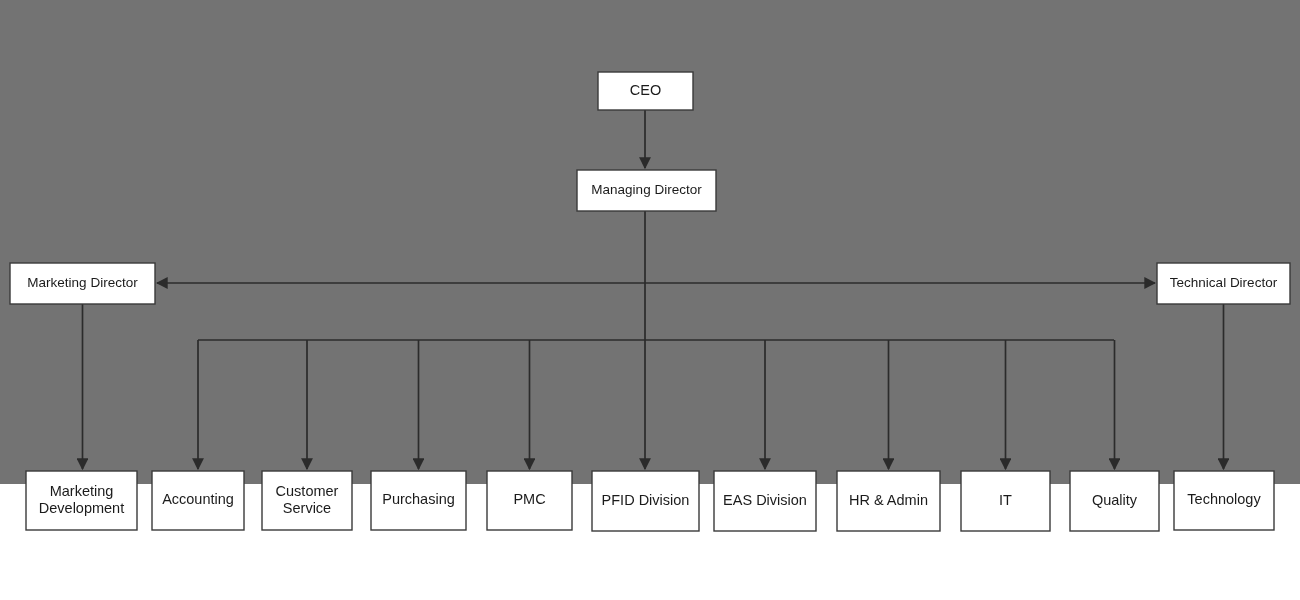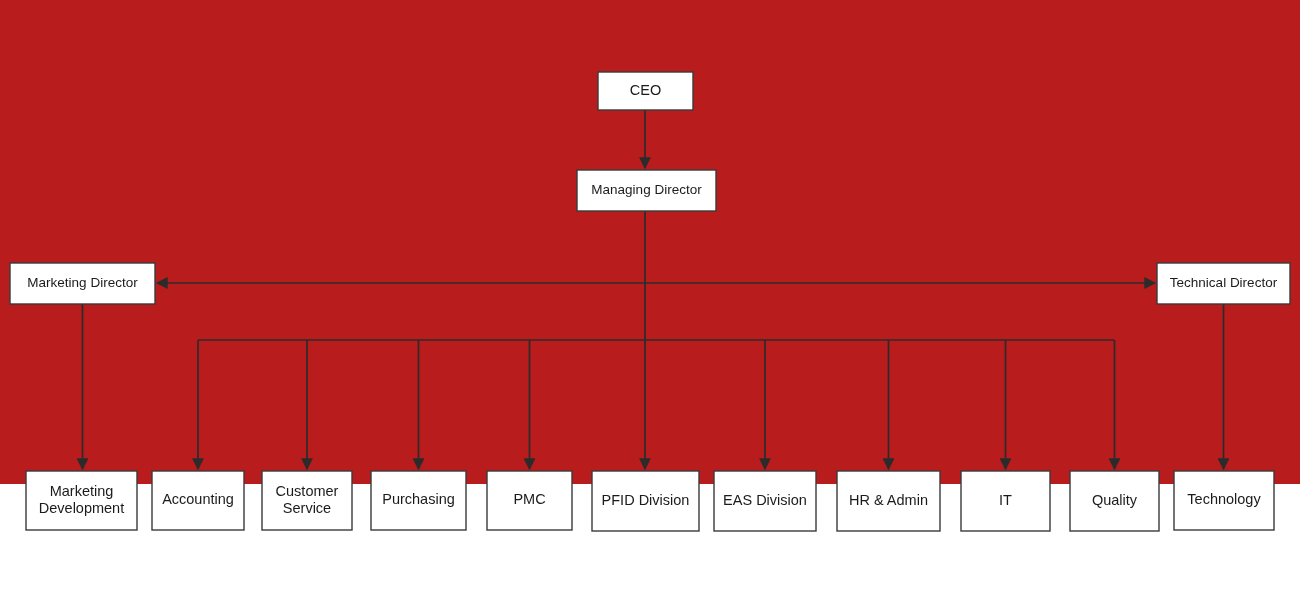--- a/index.html
+++ b/index.html
@@ -10,21 +10,21 @@
   body {
     width: 1300px;
     height: 600px;
     font-family: "Liberation Sans", sans-serif;
     overflow: hidden;
   }
   #chart-root {
     position: relative;
     width: 1300px;
     height: 484px;
-    background: #b91c1c;
+    background: #737373;
   }
   #org-svg {
     position: absolute;
     top: 0;
     left: 0;
     width: 1300px;
     height: 600px;
     display: block;
   }
   .node-box {

